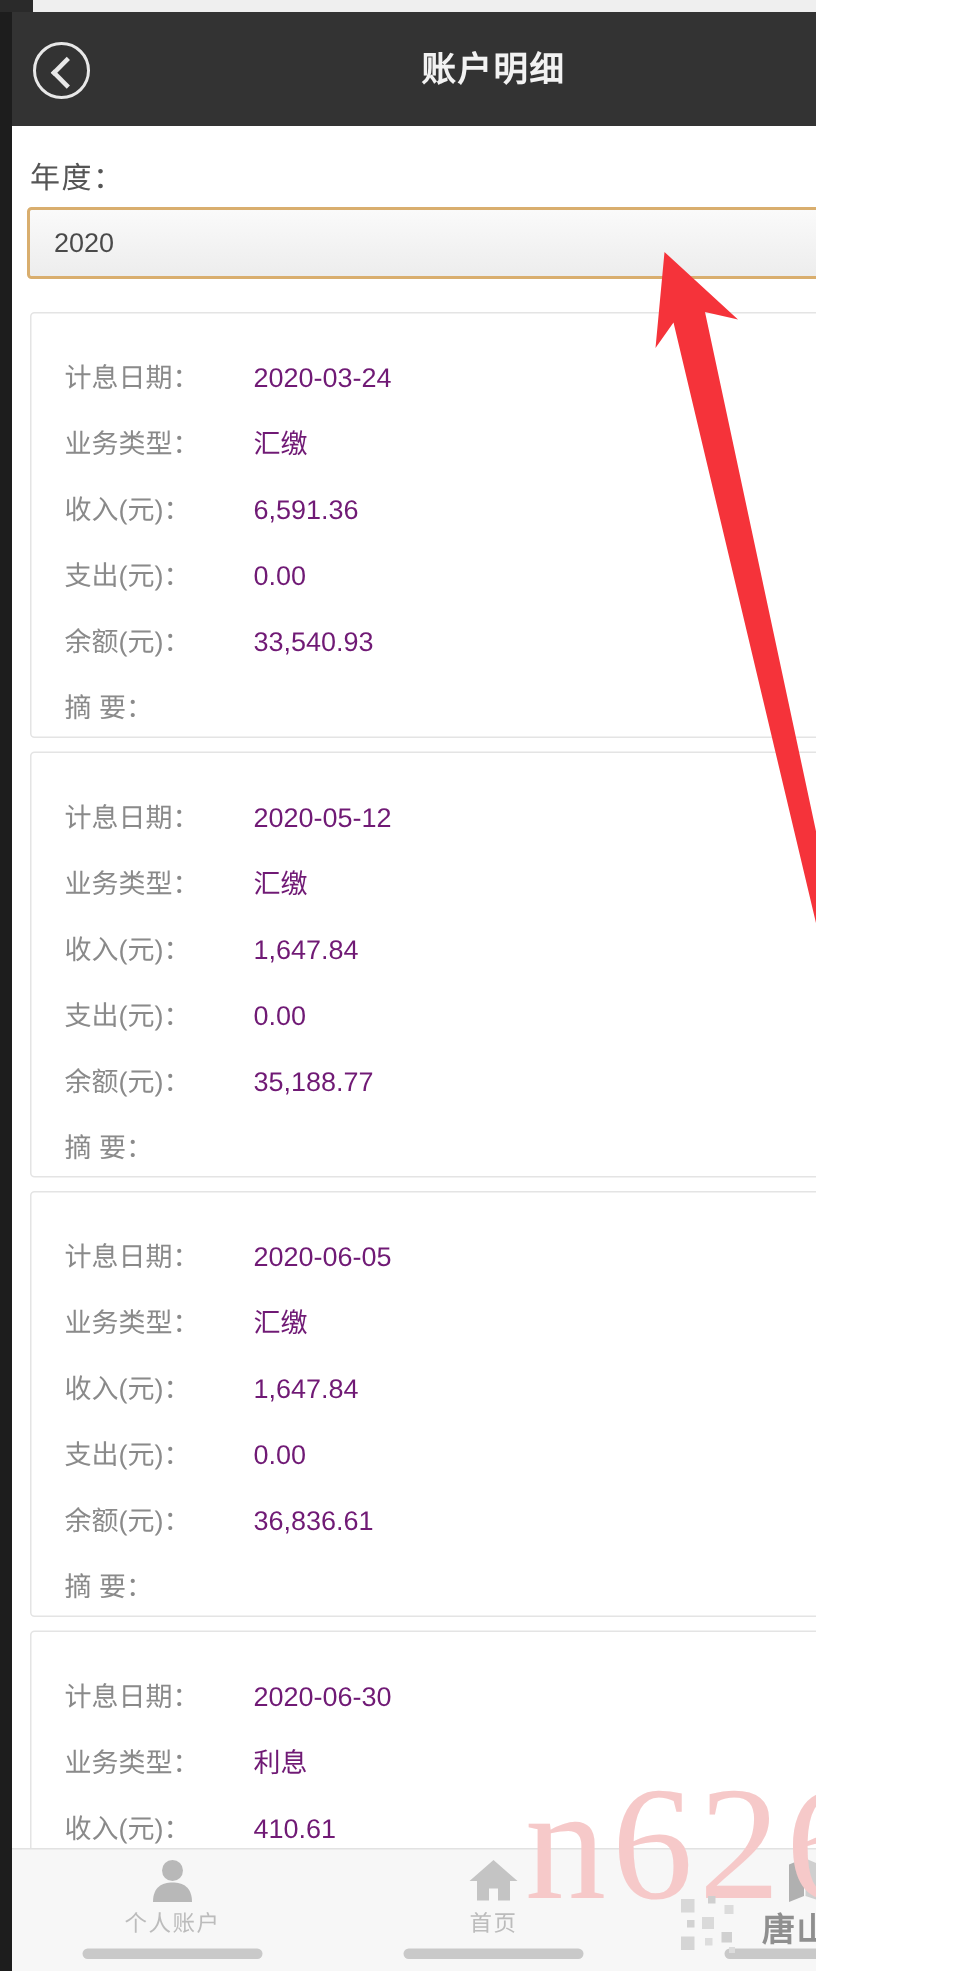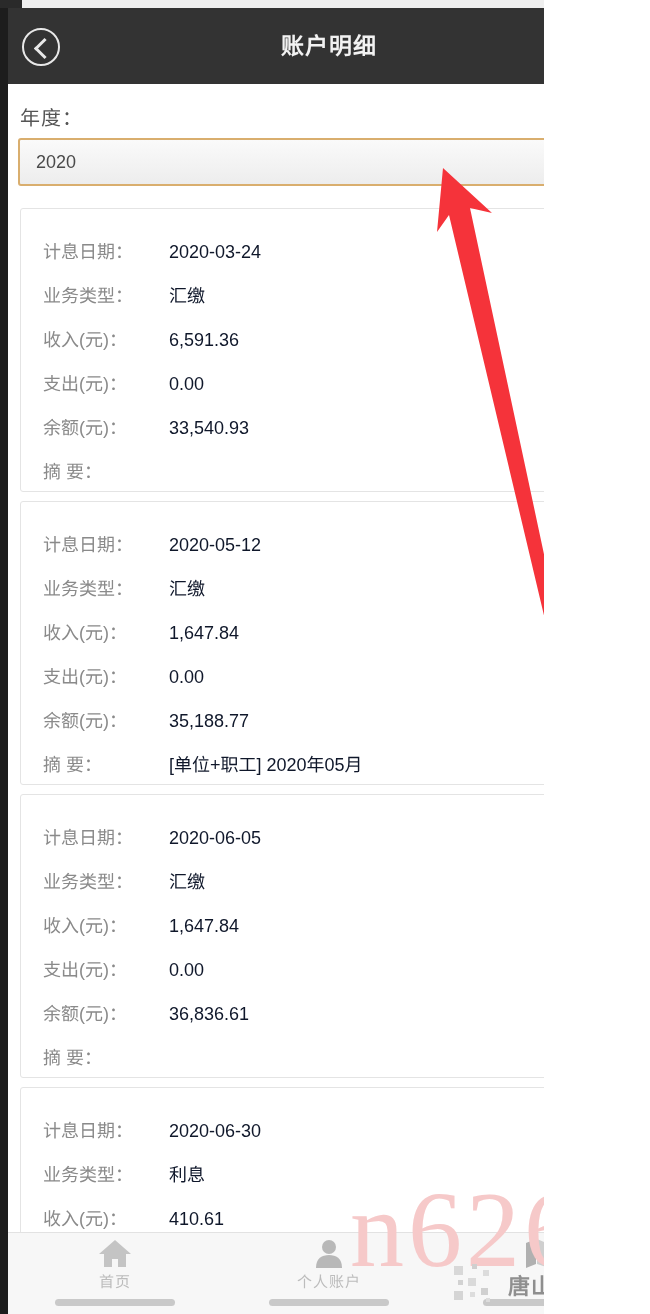--- a/index.html
+++ b/index.html
@@ -160,21 +160,21 @@
   }
   .row .lbl {
     width: 126px;
     flex: 0 0 126px;
     font-size: 18px;
     color: #8a8a8a;
     white-space: nowrap;
   }
   .row .val {
     font-size: 18px;
-    color: #0f172a;
+    color: #701a75;
     white-space: nowrap;
   }
 
   
   .bottom-nav {
     position: absolute;
     left: 8px; top: 1232px;
     width: 642px; height: 82px;
     background: #f7f7f7;
     border-top: 1px solid #e2e2e2;
@@ -336,21 +336,20 @@
       <div class="row">
         <span class="lbl">支出(元)：</span>
         <span class="val">0.00</span>
       </div>
       <div class="row">
         <span class="lbl">余额(元)：</span>
         <span class="val">35,188.77</span>
       </div>
       <div class="row">
         <span class="lbl">摘 要：</span>
-        <span class="val">[单位+职工] 2020年05月</span>
       </div>
     </div>
 
     <div class="card">
       <div class="row">
         <span class="lbl">计息日期：</span>
         <span class="val">2020-06-05</span>
       </div>
       <div class="row">
         <span class="lbl">业务类型：</span>
@@ -391,36 +390,36 @@
 
       </div>
     </div>
 
   </div>
 
   <div class="wm-text">n626</div>
 
   <div class="bottom-nav">
     <div class="nav-items">
-      <div class="nav-item">
-        <div class="nav-icon">
-          <svg width="34" height="30" viewBox="0 0 34 30" aria-hidden="true">
-            <path d="M17 2 L33 16 L28 16 L28 29 L20 29 L20 21 L14 21 L14 29 L6 29 L6 16 L1 16 Z" fill="#c4c4c4"></path>
-          </svg>
-        </div>
-        <div class="nav-label">首页</div>
-      </div>
       <div class="nav-item">
         <div class="nav-icon">
           <svg width="30" height="30" viewBox="0 0 30 30" aria-hidden="true">
             <circle cx="15" cy="9" r="7" fill="#b8b8b8"></circle>
             <path d="M2 30 C2 20 8 17 15 17 C22 17 28 20 28 30 Z" fill="#b8b8b8"></path>
           </svg>
         </div>
         <div class="nav-label">个人账户</div>
+      </div>
+      <div class="nav-item">
+        <div class="nav-icon">
+          <svg width="34" height="30" viewBox="0 0 34 30" aria-hidden="true">
+            <path d="M17 2 L33 16 L28 16 L28 29 L20 29 L20 21 L14 21 L14 29 L6 29 L6 16 L1 16 Z" fill="#c4c4c4"></path>
+          </svg>
+        </div>
+        <div class="nav-label">首页</div>
       </div>
       <div class="nav-item">
         <div class="nav-icon">
           <svg width="38" height="30" viewBox="0 0 38 30" aria-hidden="true">
             <path d="M2 5 L12 1 L12 26 L2 30 Z" fill="#b0b0b0"></path>
             <path d="M13 1 L25 6 L25 30 L13 26 Z" fill="#cfcfcf"></path>
             <path d="M26 6 L36 2 L36 26 L26 30 Z" fill="#a8a8a8"></path>
           </svg>
         </div>
         <div class="nav-label"></div>

